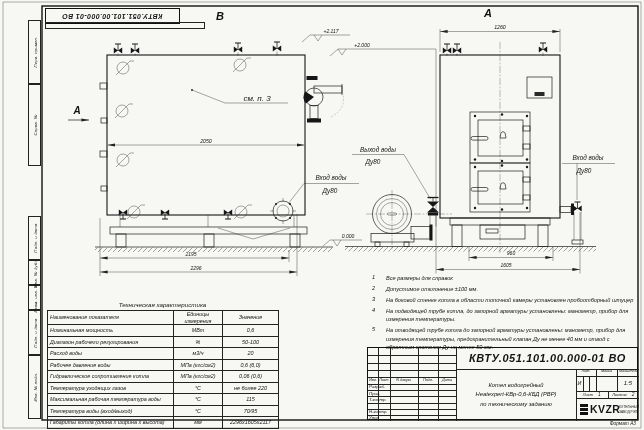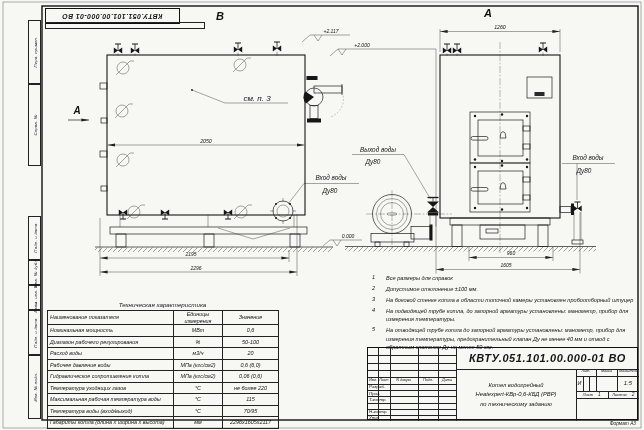--- a/index.html
+++ b/index.html
@@ -498,17 +498,25 @@
 
   <div class="ctr" style="position:absolute;left:208px;top:43px;width:31.5px;height:7px;gap:5px;">
     <span style="font-size:4px;">Лист</span>
     <span style="font-size:4.8px;">1</span>
   </div>
   <div class="ctr" style="position:absolute;left:239.5px;top:43px;width:31.5px;height:7px;gap:5px;">
     <span style="font-size:4px;">Листов</span>
     <span style="font-size:4.8px;">2</span>
   </div>
 
+  <div style="position:absolute;left:208px;top:50px;width:63px;height:23px;">
+    <div class="logo-bar" style="left:4px;top:6px;"></div>
+    <div class="logo-bar" style="left:4px;top:10px;"></div>
+    <div class="logo-bar" style="left:4px;top:14px;"></div>
+    <span class="kvzr" style="left:14px;top:4.5px;">KVZR</span>
+    <span class="kvzr-sub" style="left:43px;top:6.5px;">КОТЕЛЬНЫЙ</span>
+    <span class="kvzr-sub" style="left:43px;top:11.5px;">ЗАВОД РЭП</span>
+  </div>
 </div>
 
 <div class="abs fmt">Формат  А3</div>
 
 </div>
 
 </body></html>

